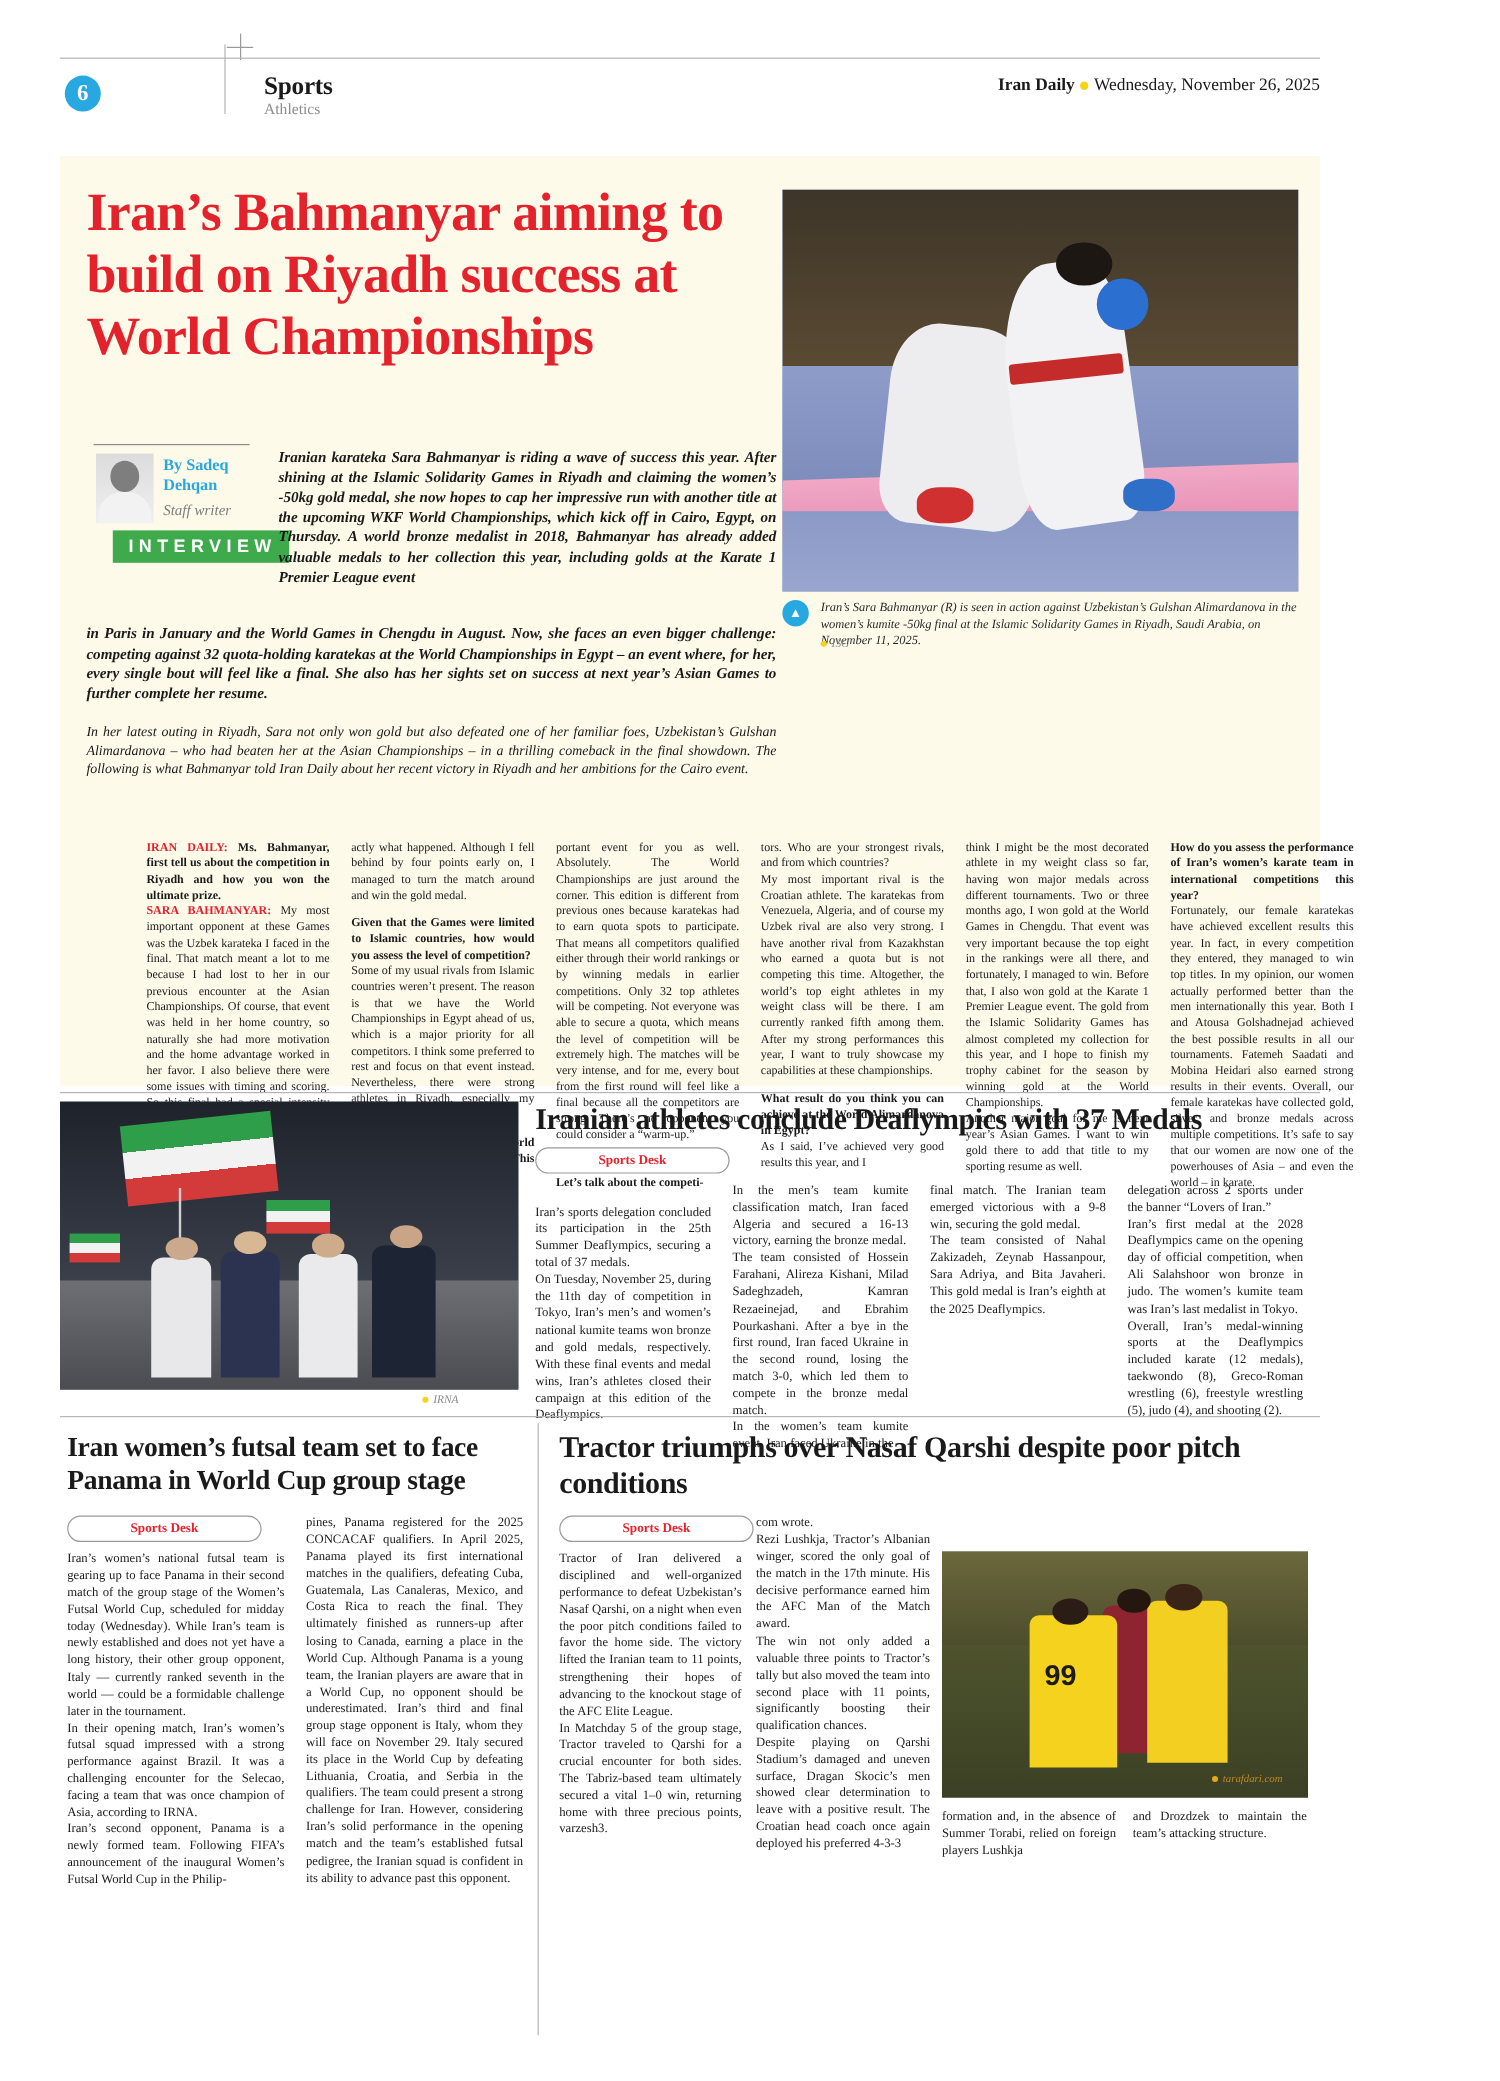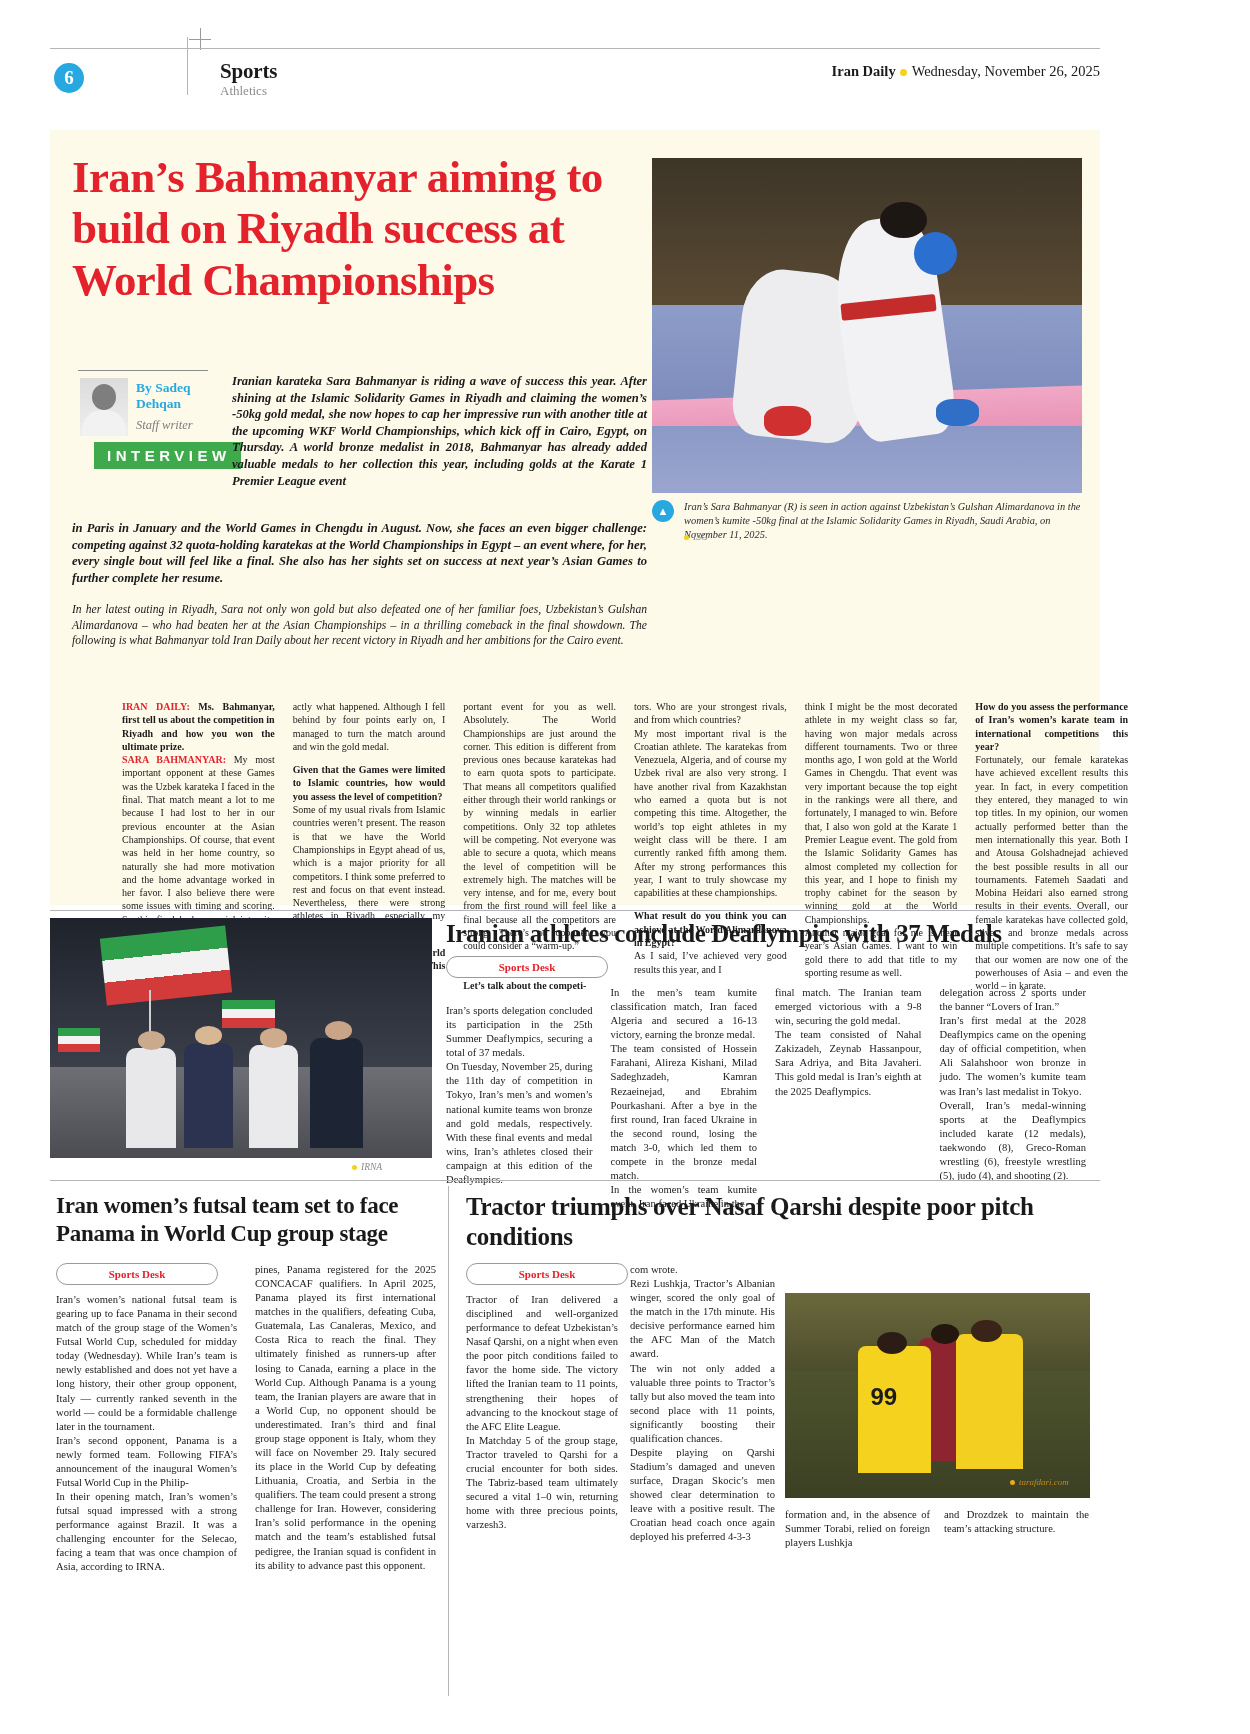--- a/index.html
+++ b/index.html
@@ -462,22 +462,22 @@
   </div>
 
 <div id="bottom-rule"></div>
 <div id="bottom-vrule"></div>
 
 <div id="futsal-headline">Iran women’s futsal team set to face Panama in World Cup group stage</div>
 <div id="futsal-badge">Sports Desk</div>
 <div id="futsal-cols">
     <div class="futsal-col">
       <p class="">Iran’s women’s national futsal team is gearing up to face Panama in their second match of the group stage of the Women’s Futsal World Cup, scheduled for midday today (Wednesday). While Iran’s team is newly established and does not yet have a long history, their other group opponent, Italy — currently ranked seventh in the world — could be a formidable challenge later in the tournament.</p>
+      <p class="">In their opening match, Iran’s women’s futsal squad impressed with a strong performance against Brazil. It was a challenging encounter for the Selecao, facing a team that was once champion of Asia, according to IRNA.</p>
       <p class="">Iran’s second opponent, Panama is a newly formed team. Following FIFA’s announcement of the inaugural Women’s Futsal World Cup in the Philip-</p>
-      <p class="">In their opening match, Iran’s women’s futsal squad impressed with a strong performance against Brazil. It was a challenging encounter for the Selecao, facing a team that was once champion of Asia, according to IRNA.</p>
     </div>
     <div class="futsal-col" style="margin-top: -30px;">
       <p class="">pines, Panama registered for the 2025 CONCACAF qualifiers. In April 2025, Panama played its first international matches in the qualifiers, defeating Cuba, Guatemala, Las Canaleras, Mexico, and Costa Rica to reach the final. They ultimately finished as runners-up after losing to Canada, earning a place in the World Cup. Although Panama is a young team, the Iranian players are aware that in a World Cup, no opponent should be underestimated. Iran’s third and final group stage opponent is Italy, whom they will face on November 29. Italy secured its place in the World Cup by defeating Lithuania, Croatia, and Serbia in the qualifiers. The team could present a strong challenge for Iran. However, considering Iran’s solid performance in the opening match and the team’s established futsal pedigree, the Iranian squad is confident in its ability to advance past this opponent.</p>
     </div>
   </div>
 
 <div id="tractor-headline">Tractor triumphs over Nasaf Qarshi despite poor pitch conditions</div>
 <div id="tractor-badge"><span>Sports Desk</span></div>
 <div id="tractor-col1">
     <p class="">Tractor of Iran delivered a disciplined and well-organized performance to defeat Uzbekistan’s Nasaf Qarshi, on a night when even the poor pitch conditions failed to favor the home side. The victory lifted the Iranian team to 11 points, strengthening their hopes of advancing to the knockout stage of the AFC Elite League.</p>

